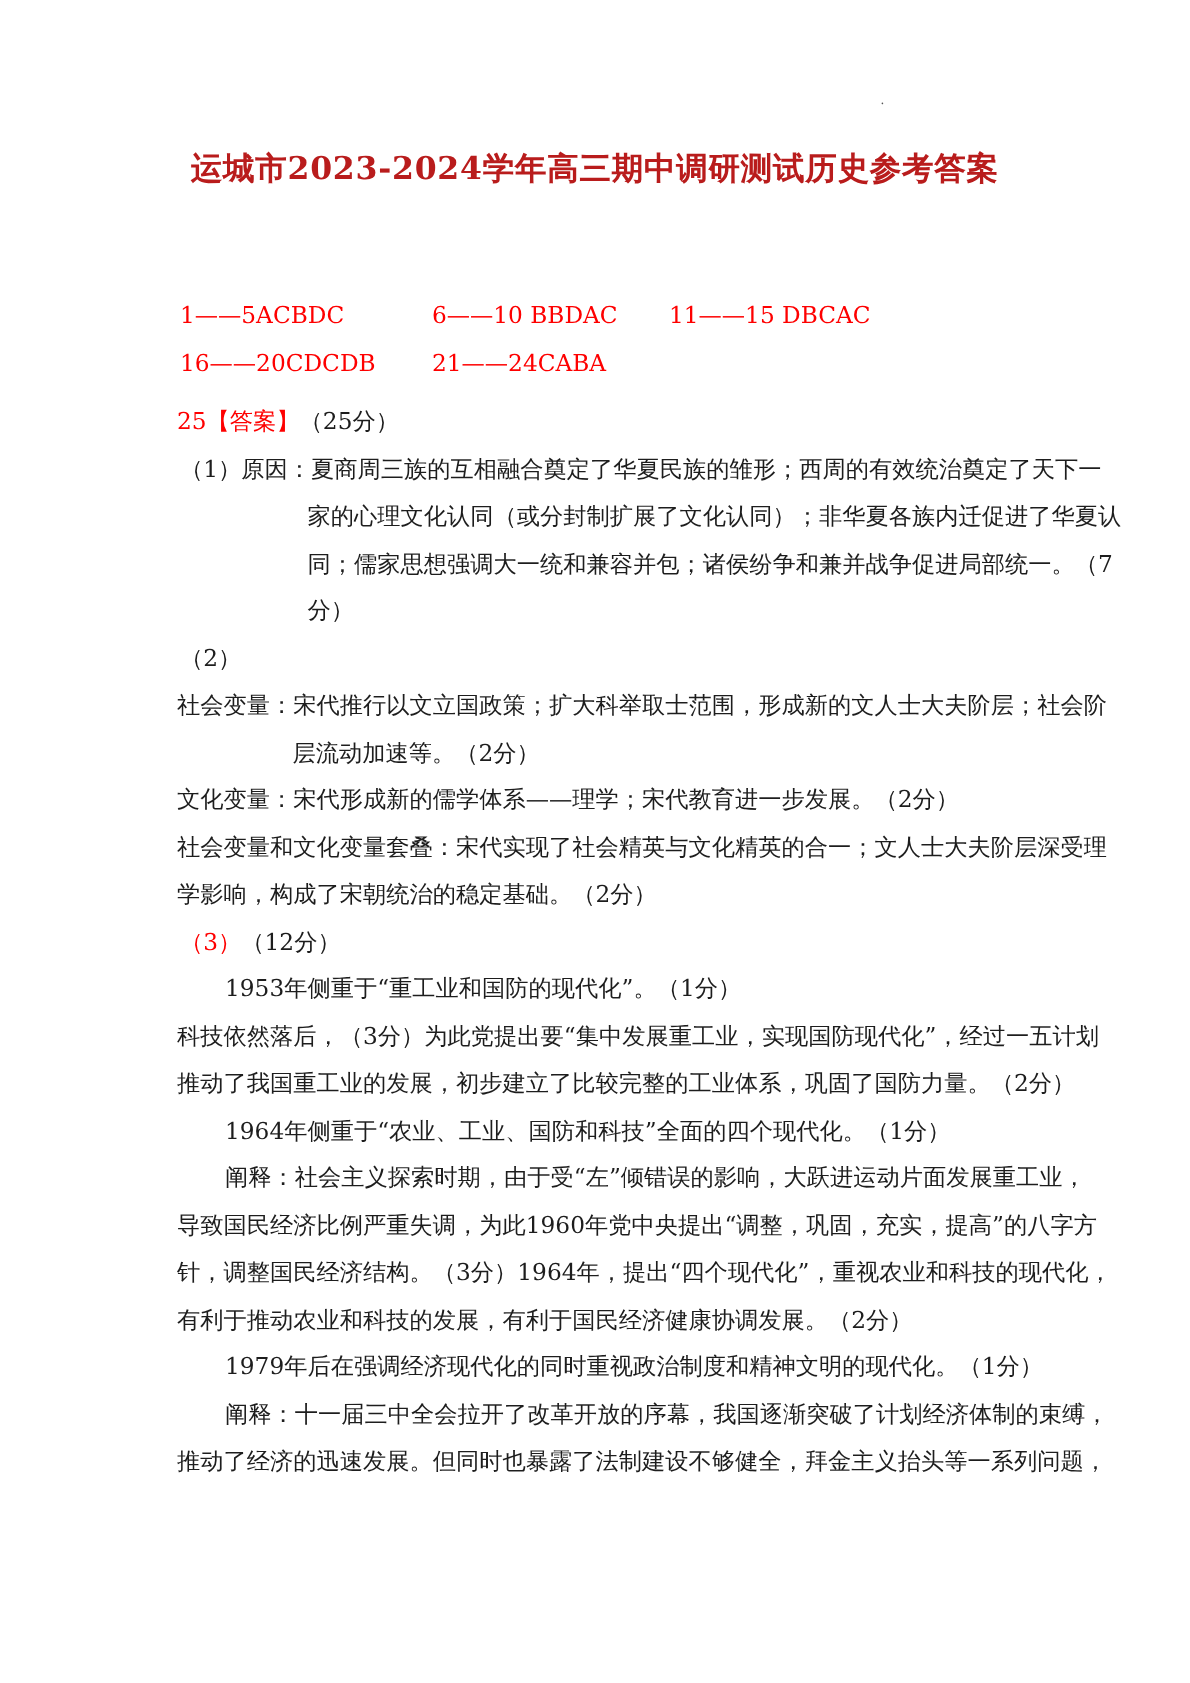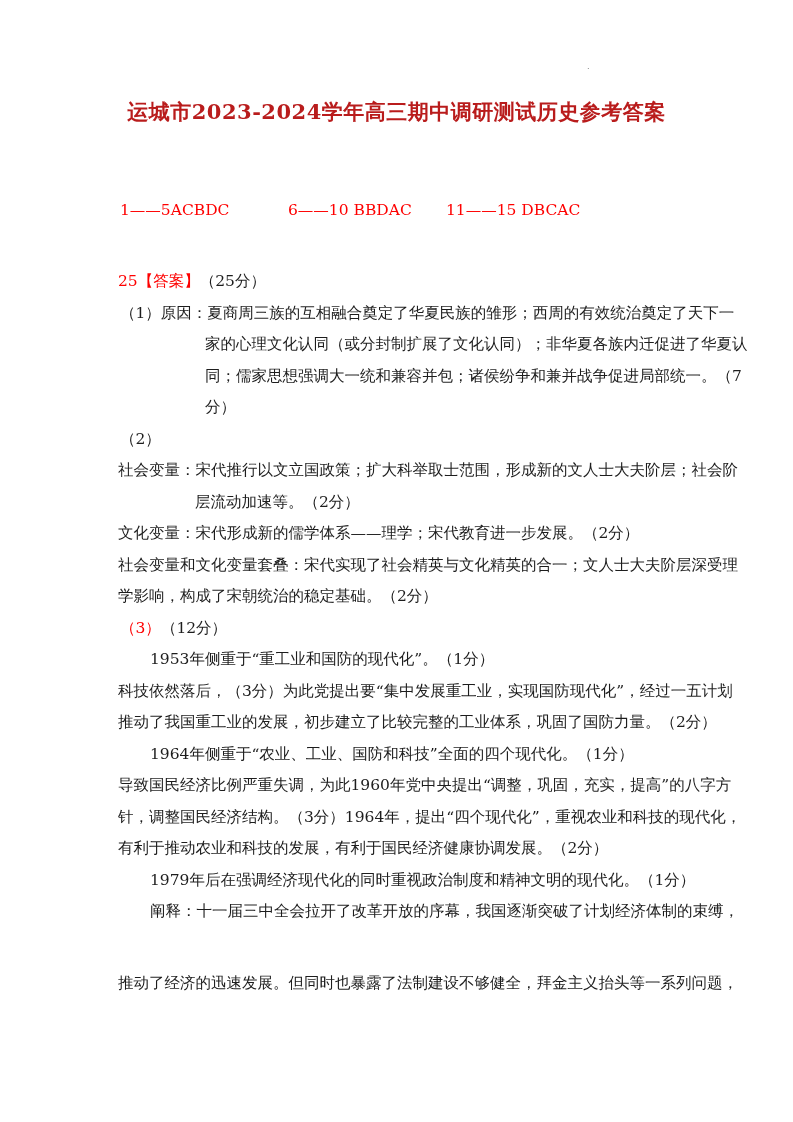--- a/index.html
+++ b/index.html
@@ -69,38 +69,43 @@
 
 <div class="page">
   <span class="corner-dot">.</span>
   <h1 class="title">运城市2023-2024学年高三期中调研测试历史参考答案</h1>
   <div class="answer-key red">
       <div class="answer-row">
         <span class="answer-item" style="left: 2px;">1——5ACBDC</span>
         <span class="answer-item" style="left: 170px;">6——10 BBDAC</span>
         <span class="answer-item" style="left: 328px; text-align: right;">11——15 DBCAC</span>
       </div>
+      <div class="answer-row">
+        <span class="answer-item" style="left: 2px;">16——20CDCDB</span>
+        <span class="answer-item" style="left: 170px;">21——24CABA</span>
+      </div>
     </div>
   <div class="body-text">
       <div class="line" style="padding-left: 0px;"><span class="red">25【答案】</span><span>（25分）</span></div>
       <div class="line" style="padding-left: 2px;"><span>（1）原因：夏商周三族的互相融合奠定了华夏民族的雏形；西周的有效统治奠定了天下一</span></div>
       <div class="line" style="padding-left: 87px;"><span>家的心理文化认同（或分封制扩展了文化认同）；非华夏各族内迁促进了华夏认</span></div>
       <div class="line" style="padding-left: 87px;"><span>同；儒家思想强调大一统和兼容并包；诸侯纷争和兼并战争促进局部统一。（7</span></div>
       <div class="line" style="padding-left: 87px;"><span>分）</span></div>
       <div class="line" style="padding-left: 2px;"><span>（2）</span></div>
       <div class="line" style="padding-left: 0px;"><span>社会变量：宋代推行以文立国政策；扩大科举取士范围，形成新的文人士大夫阶层；社会阶</span></div>
       <div class="line" style="padding-left: 77px;"><span>层流动加速等。（2分）</span></div>
       <div class="line" style="padding-left: 0px;"><span>文化变量：宋代形成新的儒学体系——理学；宋代教育进一步发展。（2分）</span></div>
       <div class="line" style="padding-left: 0px;"><span>社会变量和文化变量套叠：宋代实现了社会精英与文化精英的合一；文人士大夫阶层深受理</span></div>
       <div class="line" style="padding-left: 0px;"><span>学影响，构成了宋朝统治的稳定基础。（2分）</span></div>
       <div class="line" style="padding-left: 2px;"><span class="red">（3）</span><span>（12分）</span></div>
       <div class="line" style="padding-left: 32px;"><span>1953年侧重于“重工业和国防的现代化”。（1分）</span></div>
       <div class="line" style="padding-left: 0px;"><span>科技依然落后，（3分）为此党提出要“集中发展重工业，实现国防现代化”，经过一五计划</span></div>
       <div class="line" style="padding-left: 0px;"><span>推动了我国重工业的发展，初步建立了比较完整的工业体系，巩固了国防力量。（2分）</span></div>
       <div class="line" style="padding-left: 32px;"><span>1964年侧重于“农业、工业、国防和科技”全面的四个现代化。（1分）</span></div>
+      <div class="line" style="padding-left: 32px;"><span>阐释：社会主义探索时期，由于受“左”倾错误的影响，大跃进运动片面发展重工业，</span></div>
       <div class="line" style="padding-left: 0px;"><span>导致国民经济比例严重失调，为此1960年党中央提出“调整，巩固，充实，提高”的八字方</span></div>
       <div class="line" style="padding-left: 0px;"><span>针，调整国民经济结构。（3分）1964年，提出“四个现代化”，重视农业和科技的现代化，</span></div>
       <div class="line" style="padding-left: 0px;"><span>有利于推动农业和科技的发展，有利于国民经济健康协调发展。（2分）</span></div>
       <div class="line" style="padding-left: 32px;"><span>1979年后在强调经济现代化的同时重视政治制度和精神文明的现代化。（1分）</span></div>
       <div class="line" style="padding-left: 32px;"><span>阐释：十一届三中全会拉开了改革开放的序幕，我国逐渐突破了计划经济体制的束缚，</span></div>
-      <div class="line" style="padding-left: 0px; margin-top: 40px;"><span>推动了经济的迅速发展。但同时也暴露了法制建设不够健全，拜金主义抬头等一系列问题，</span></div>
+      <div class="line" style="padding-left: 0px;"><span>推动了经济的迅速发展。但同时也暴露了法制建设不够健全，拜金主义抬头等一系列问题，</span></div>
     </div>
 </div>
 
 </body></html>

